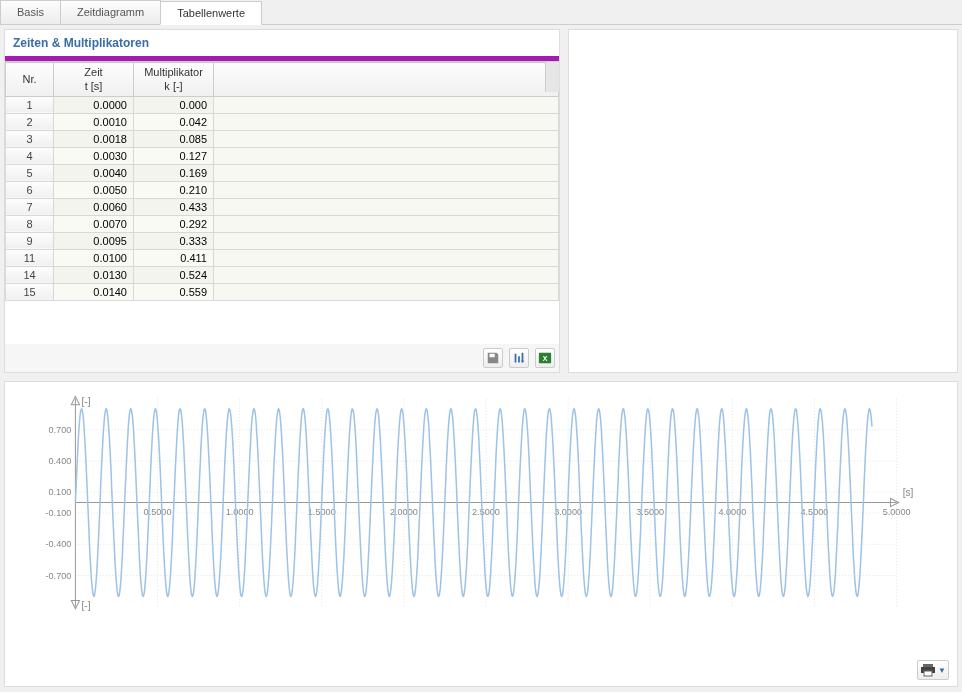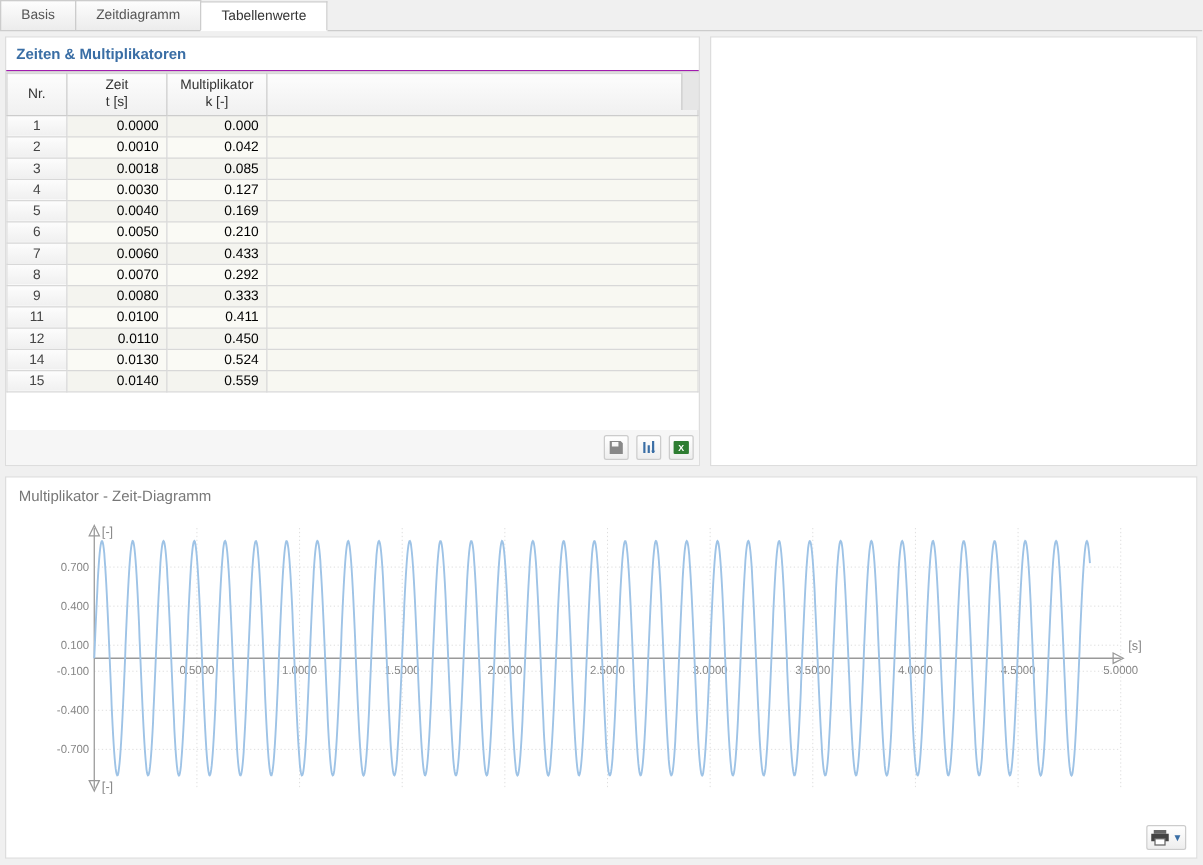--- a/index.html
+++ b/index.html
@@ -46,21 +46,21 @@
     display: flex;
     flex-direction: column;
   }
   .left-panel { flex: 0 0 556px; }
   .right-panel { flex: 1; }
   .panel-title {
     color: #3a6ea5;
     font-weight: bold;
     padding: 6px 8px;
     font-size: 12px;
-    border-bottom: 1px solid #a21caf;
+    border-bottom: 5px solid #a21caf;
   }
   .table-wrap {
     flex: 1;
     overflow: auto;
     border-top: 1px solid #ccc;
     position: relative;
   }
   table {
     border-collapse: collapse;
     width: 100%;
@@ -224,34 +224,28 @@
               <td class="filler"></td>
             </tr>
             <tr>
               <td class="nr">8</td>
               <td class="zeit">0.0070</td>
               <td class="mult">0.292</td>
               <td class="filler"></td>
             </tr>
             <tr>
               <td class="nr">9</td>
-              <td class="zeit">0.0080</td>
+              <td class="zeit">0.0095</td>
               <td class="mult">0.333</td>
               <td class="filler"></td>
             </tr>
             <tr>
               <td class="nr">11</td>
               <td class="zeit">0.0100</td>
               <td class="mult">0.411</td>
-              <td class="filler"></td>
-            </tr>
-            <tr>
-              <td class="nr">12</td>
-              <td class="zeit">0.0110</td>
-              <td class="mult">0.450</td>
               <td class="filler"></td>
             </tr>
             <tr>
               <td class="nr">14</td>
               <td class="zeit">0.0130</td>
               <td class="mult">0.524</td>
               <td class="filler"></td>
             </tr>
             <tr>
               <td class="nr">15</td>
@@ -280,21 +274,20 @@
             <rect x="1" y="2" width="14" height="12" fill="#2e7d32" rx="1"></rect>
             <text x="8" y="11" font-size="8" fill="#fff" text-anchor="middle" font-weight="bold">X</text>
           </svg>
       </div>
     </div>
   </div>
   <div class="panel right-panel"></div>
 </div>
 
 <div class="chart-container">
-  <div class="chart-title">Multiplikator - Zeit-Diagramm</div>
   <div class="chart-area">
     <svg class="chart" id="chart-svg" viewBox="0 0 870 240" preserveAspectRatio="none">
         <g class="grid">
           <line x1="30" x2="840" y1="180" y2="180"></line>
           <line x1="30" x2="840" y1="150" y2="150"></line>
           <line x1="30" x2="840" y1="120.00000000000001" y2="120.00000000000001"></line>
           <line x1="30" x2="840" y1="100" y2="100"></line>
           <line x1="30" x2="840" y1="70" y2="70"></line>
           <line x1="30" x2="840" y1="40" y2="40"></line>
           <line y1="10" y2="210" x1="111" x2="111"></line>

